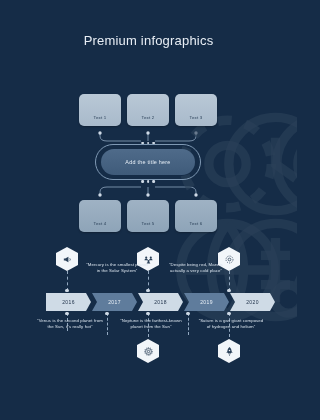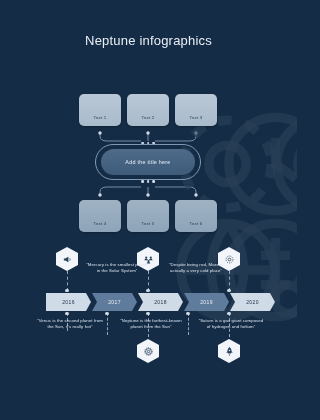--- a/index.html
+++ b/index.html
@@ -93,21 +93,21 @@
   .cap{
     position:absolute;width:66px;text-align:center;
     font-size:4.3px;line-height:6.4px;color:#dbe5ef;letter-spacing:.1px;
   }
 </style>
 </head>
 <body>
 
 <div class="page">
 
-  <div class="title">Neptune infographics</div>
+  <div class="title">Premium infographics</div>
 
   <div class="org">
 
     <svg viewBox="0 0 297 140">
       <g fill="none" stroke="#8ea6bf" stroke-width="0.8">
         <path d="M100,40 L100,44 Q100,49 107,49 L141,49"></path>
         <path d="M148,40 L148,49"></path>
         <path d="M196,40 L196,44 Q196,49 189,49 L155,49"></path>
         <path d="M100,104 L100,100 Q100,95 107,95 L141,95"></path>
         <path d="M148,104 L148,95"></path>

